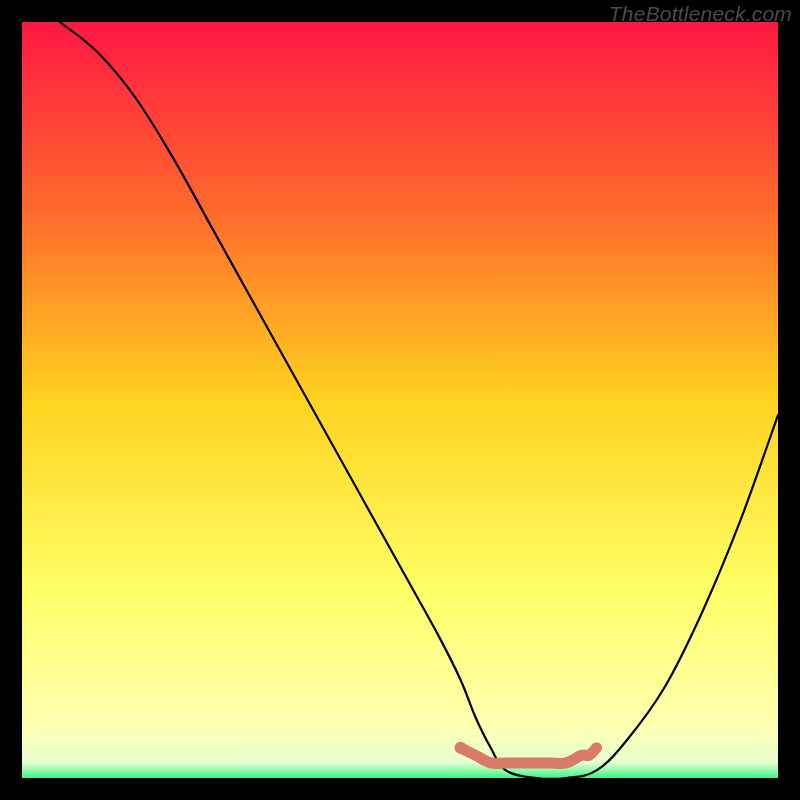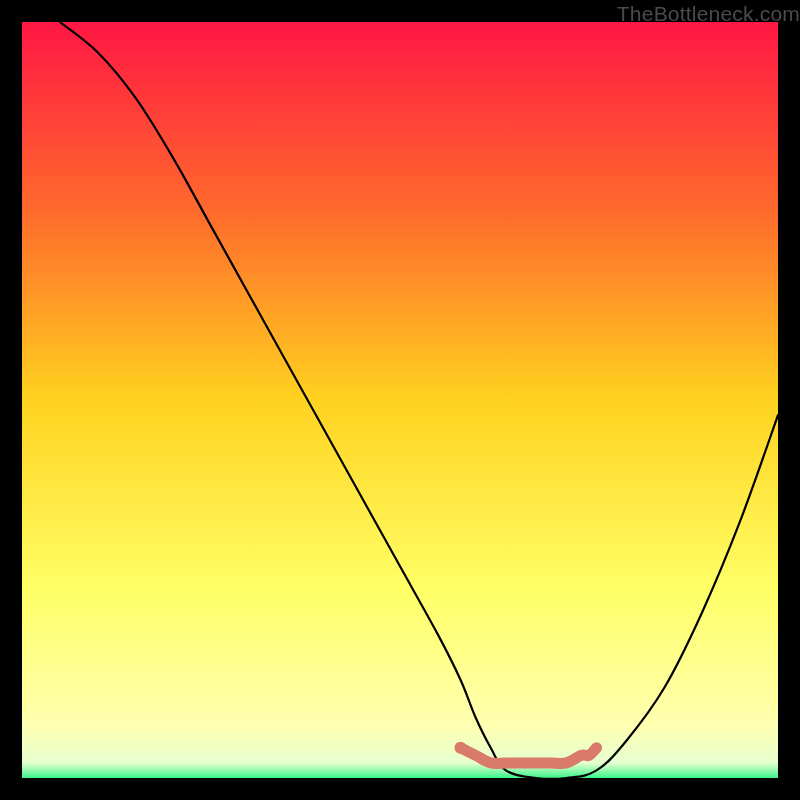--- a/index.html
+++ b/index.html
@@ -25,26 +25,27 @@
     height: 756px;
   }
   .plot-area svg {
     display: block;
     width: 756px;
     height: 756px;
   }
   .watermark {
     position: absolute;
     top: 2px;
-    right: 0;
+    right: 8px;
     color: #4b4b4b;
     font-size: 21px;
     font-weight: 500;
     letter-spacing: 0.2px;
     user-select: none;
+    font-style: italic;
   }
 </style>
 </head>
 <body>
 
 <div class="stage">
   <div class="watermark">TheBottleneck.com</div>
   <div class="plot-area">
     <svg id="chart-svg" viewBox="0 0 756 756" preserveAspectRatio="none">
         <defs>

